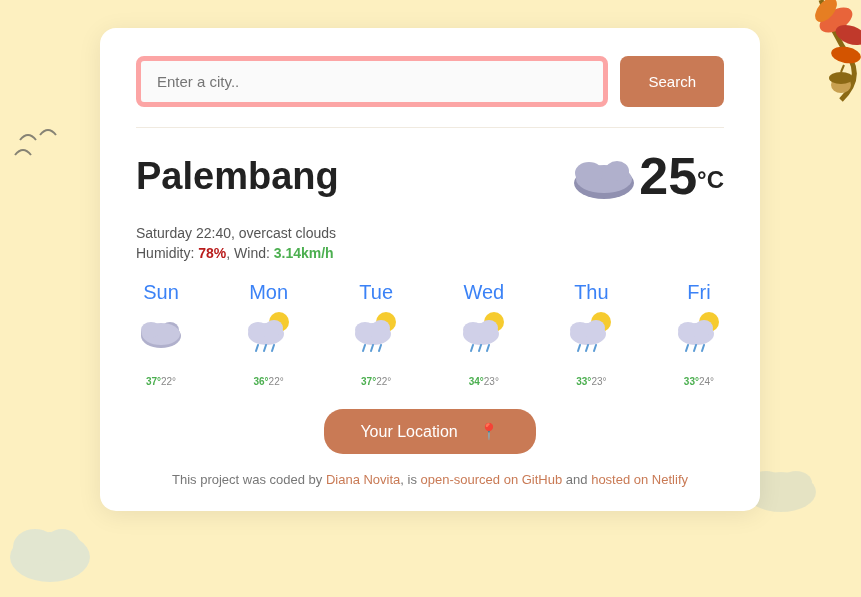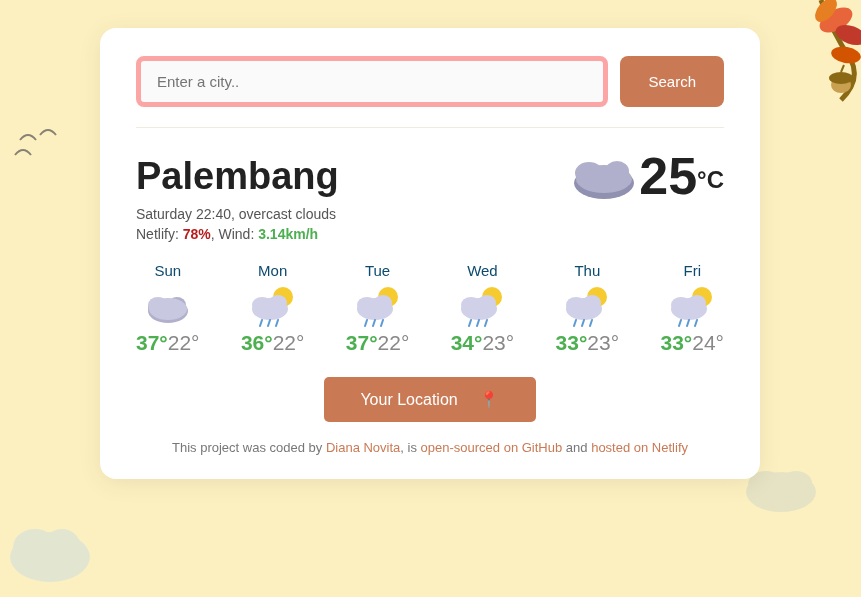--- a/index.html
+++ b/index.html
@@ -97,20 +97,21 @@
     .temp-unit {
       font-size: 24px;
       font-weight: 700;
       color: #222;
       vertical-align: super;
     }
 
     
     .weather-details {
       margin-bottom: 20px;
+      margin-top: 19px;
     }
 
     .weather-date {
       font-size: 14px;
       color: #555;
       margin-bottom: 4px;
     }
 
     .weather-humidity {
       font-size: 14px;
@@ -128,45 +129,46 @@
     }
 
     .forecast-day {
       display: flex;
       flex-direction: column;
       align-items: center;
       gap: 4px;
     }
 
     .day-label {
-      font-size: 15px;
-      color: #0c4a6e;
+      font-size: 20px;
+      color: #3b82f6;
       font-weight: 500;
     }
 
     .temp-range {
       display: flex;
-      font-size: 21px;
+      font-size: 10px;
+      margin-top: 20px;
     }
 
     .temp-high { color: #4caf50; font-weight: 600; }
     .temp-low { color: #888; }
 
     
     .location-row {
       display: flex;
       justify-content: center;
       margin-bottom: 18px;
     }
 
     .location-button {
       background: #c97a55;
       color: #fff;
       border: none;
-      border-radius: 5px;
+      border-radius: 19px;
       padding: 13px 36px;
       font-size: 16px;
       cursor: pointer;
       font-weight: 500;
       display: flex;
       align-items: center;
       gap: 22px;
     }
 
     .pin-icon { font-size: 16px; }
@@ -272,21 +274,21 @@
       </svg>
       <div>
         <span class="temp-value">25</span><span class="temp-unit">°C</span>
       </div>
     </div>
   </div>
 
   <div class="weather-details">
     <p class="weather-date">Saturday 22:40, overcast clouds</p>
     <p class="weather-humidity">
-      <span>Netlify:</span>
+      <span>Humidity:</span>
       <span class="humidity-value">78%</span>,
       <span>Wind:</span>
       <span class="wind-value">3.14km/h</span>
     </p>
   </div>
 
   <div class="forecast-row" id="forecast-container">
   <div class="forecast-day">
         <span class="day-label">Sun</span>
         <div style="width: 50px; height: 44px; position: relative;"><svg viewBox="0 0 50 44" xmlns="http://www.w3.org/2000/svg" width="50" height="44">

